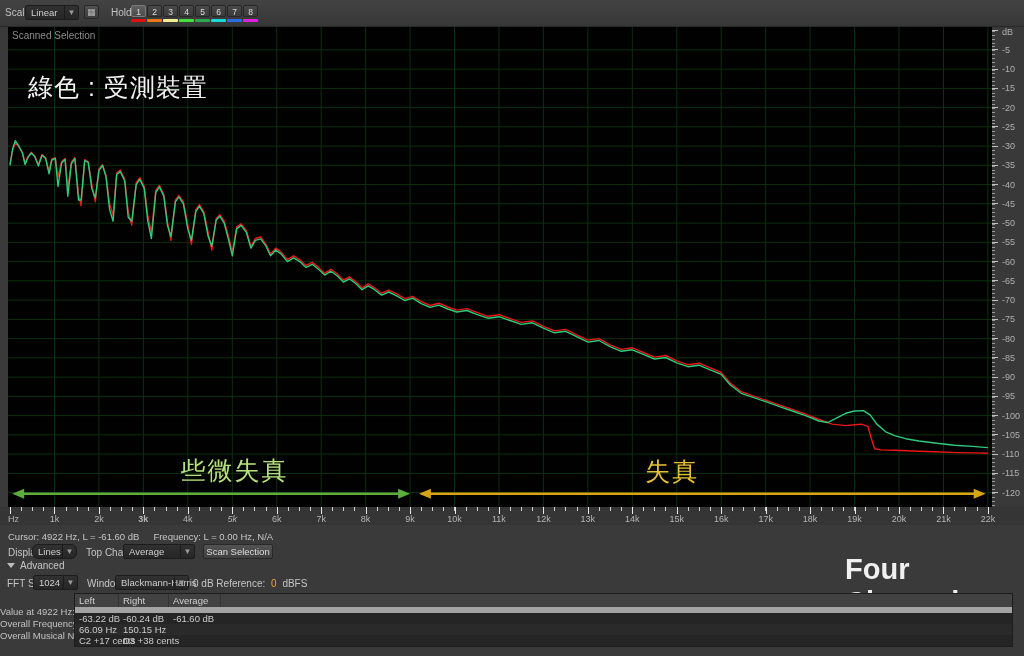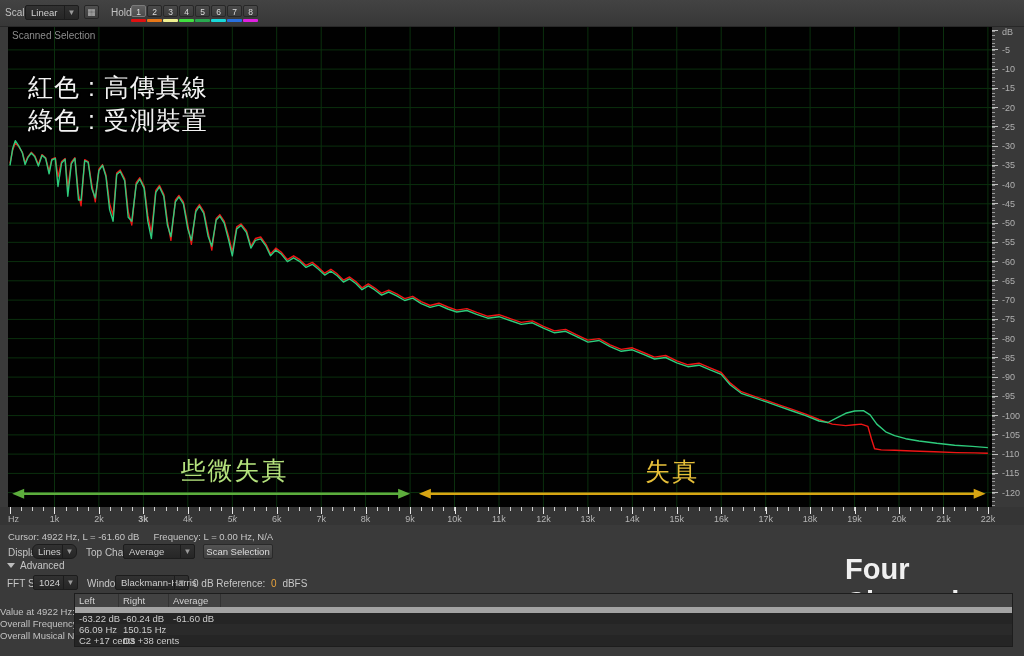--- a/index.html
+++ b/index.html
@@ -186,21 +186,20 @@
         <polygon points="4.2,466.8 16.2,461.755 16.2,471.755" fill="#5dad3d"></polygon>
         <polygon points="402.1,466.8 390.1,461.755 390.1,471.755" fill="#5dad3d"></polygon>
         <line x1="421.9" y1="466.8" x2="966.7" y2="466.8" stroke="#d7a513" stroke-width="2.5"></line>
         <polygon points="410.9,466.8 422.9,461.755 422.9,471.755" fill="#d7a513"></polygon>
         <polygon points="977.7,466.8 965.7,461.755 965.7,471.755" fill="#d7a513"></polygon>
         <text x="226.5" y="452.1" fill="#b5e27d" font-size="25" text-anchor="middle" letter-spacing="2">些微失真</text>
         <text x="664.3" y="453.3" fill="#e6bf39" font-size="25" text-anchor="middle" letter-spacing="2">失真</text>
       </svg>
     <div id="overlay-label">Scanned Selection</div>
     <div id="legend">
-      <div>紅色 : 高傳真線</div>
       <div>綠色 : 受測裝置</div>
     </div>
   </div>
 
   <div id="y-ruler">
     <div class="minor-y"></div>
   <div class="ytick" style="top: 3.1px;"></div>
       <div class="ylabel" style="top: 0px;">dB</div>
       <div class="ytick" style="top: 22.35px;"></div>
       <div class="ylabel" style="top: 17.85px;">-5</div>

